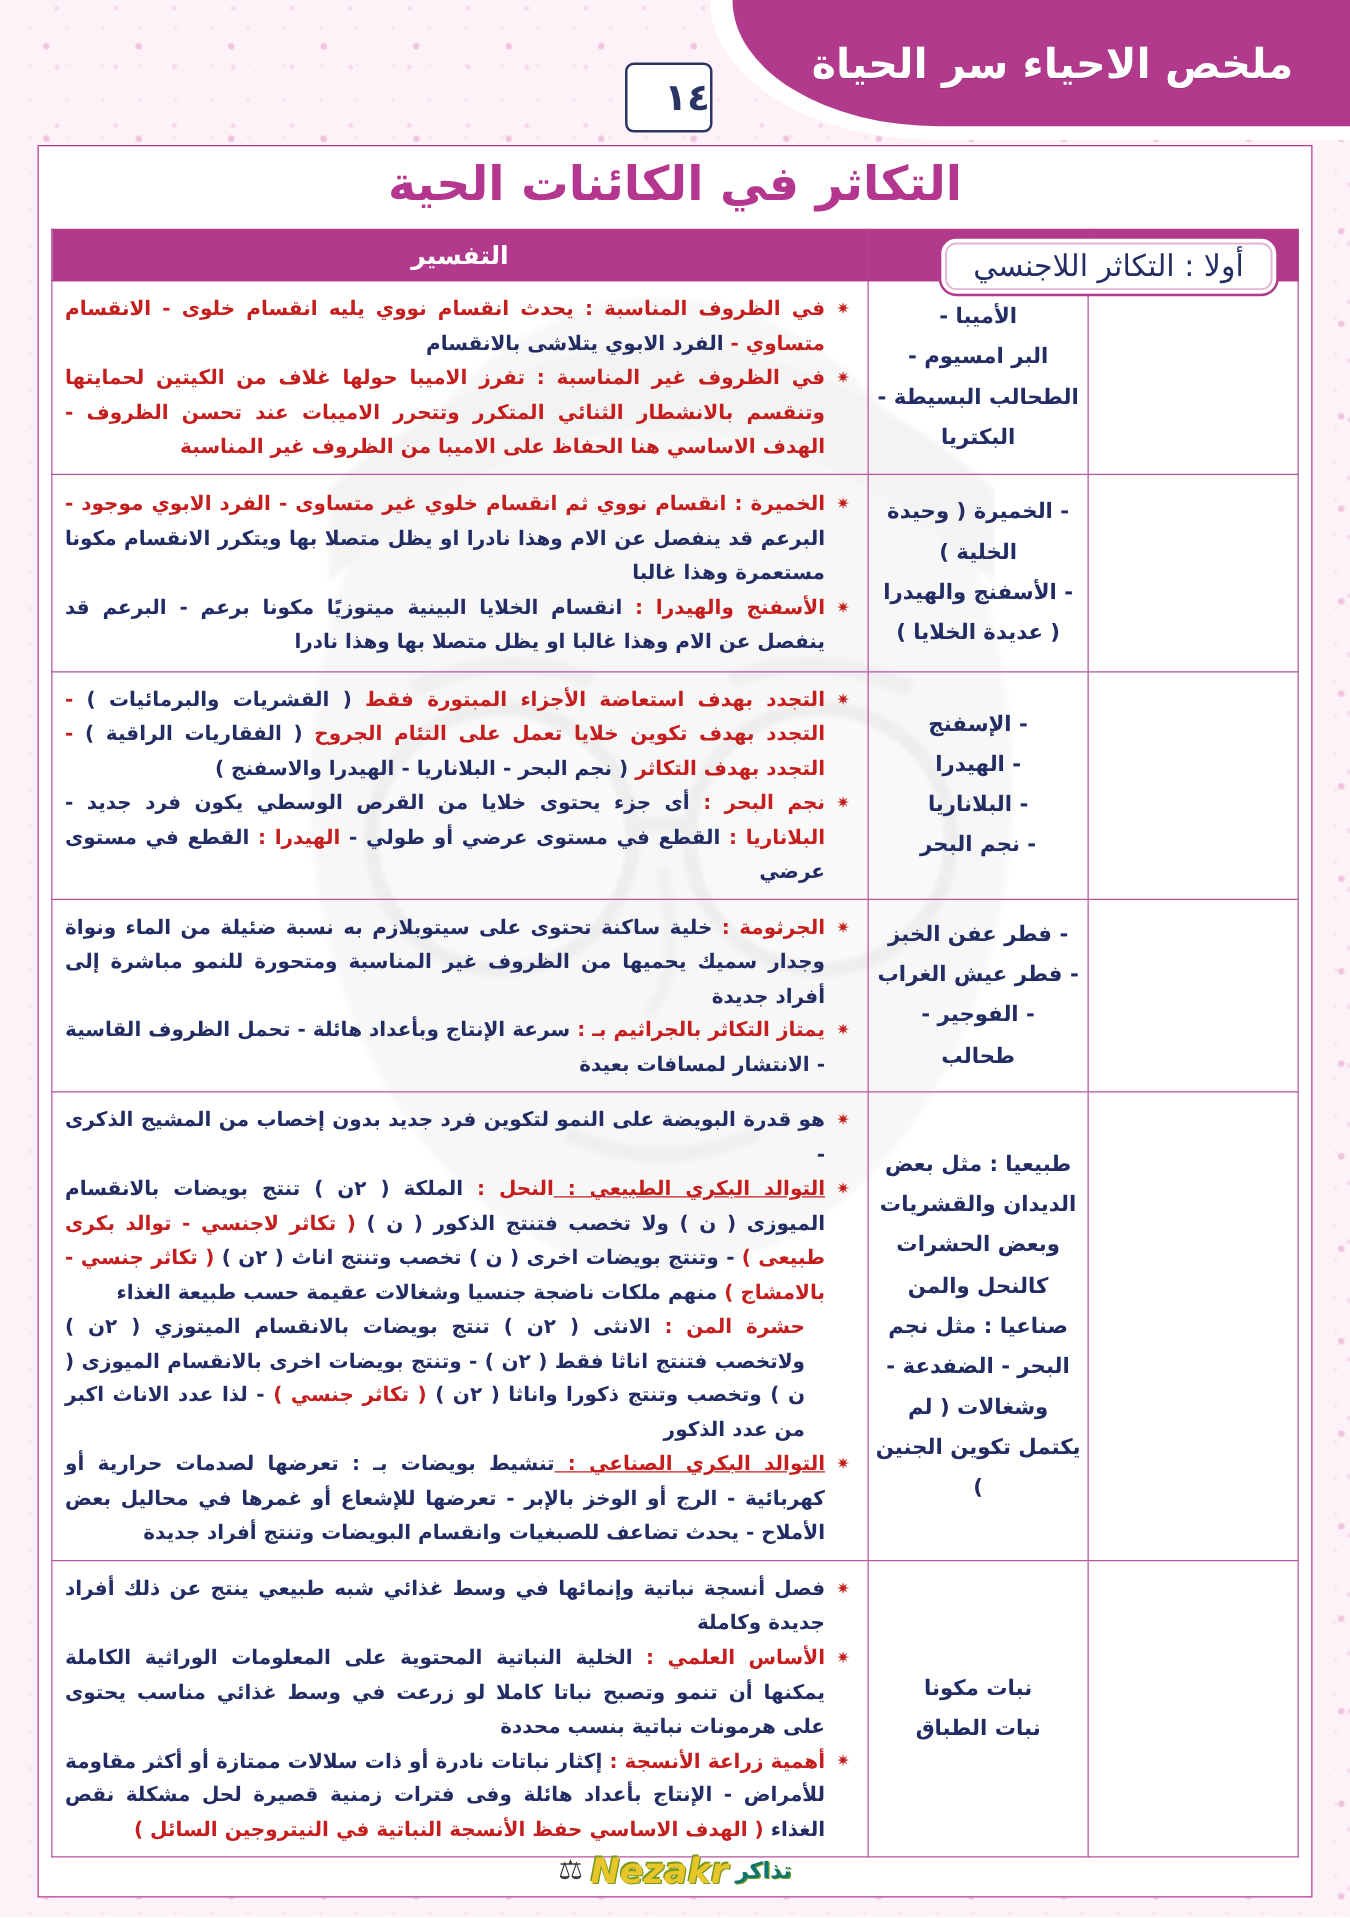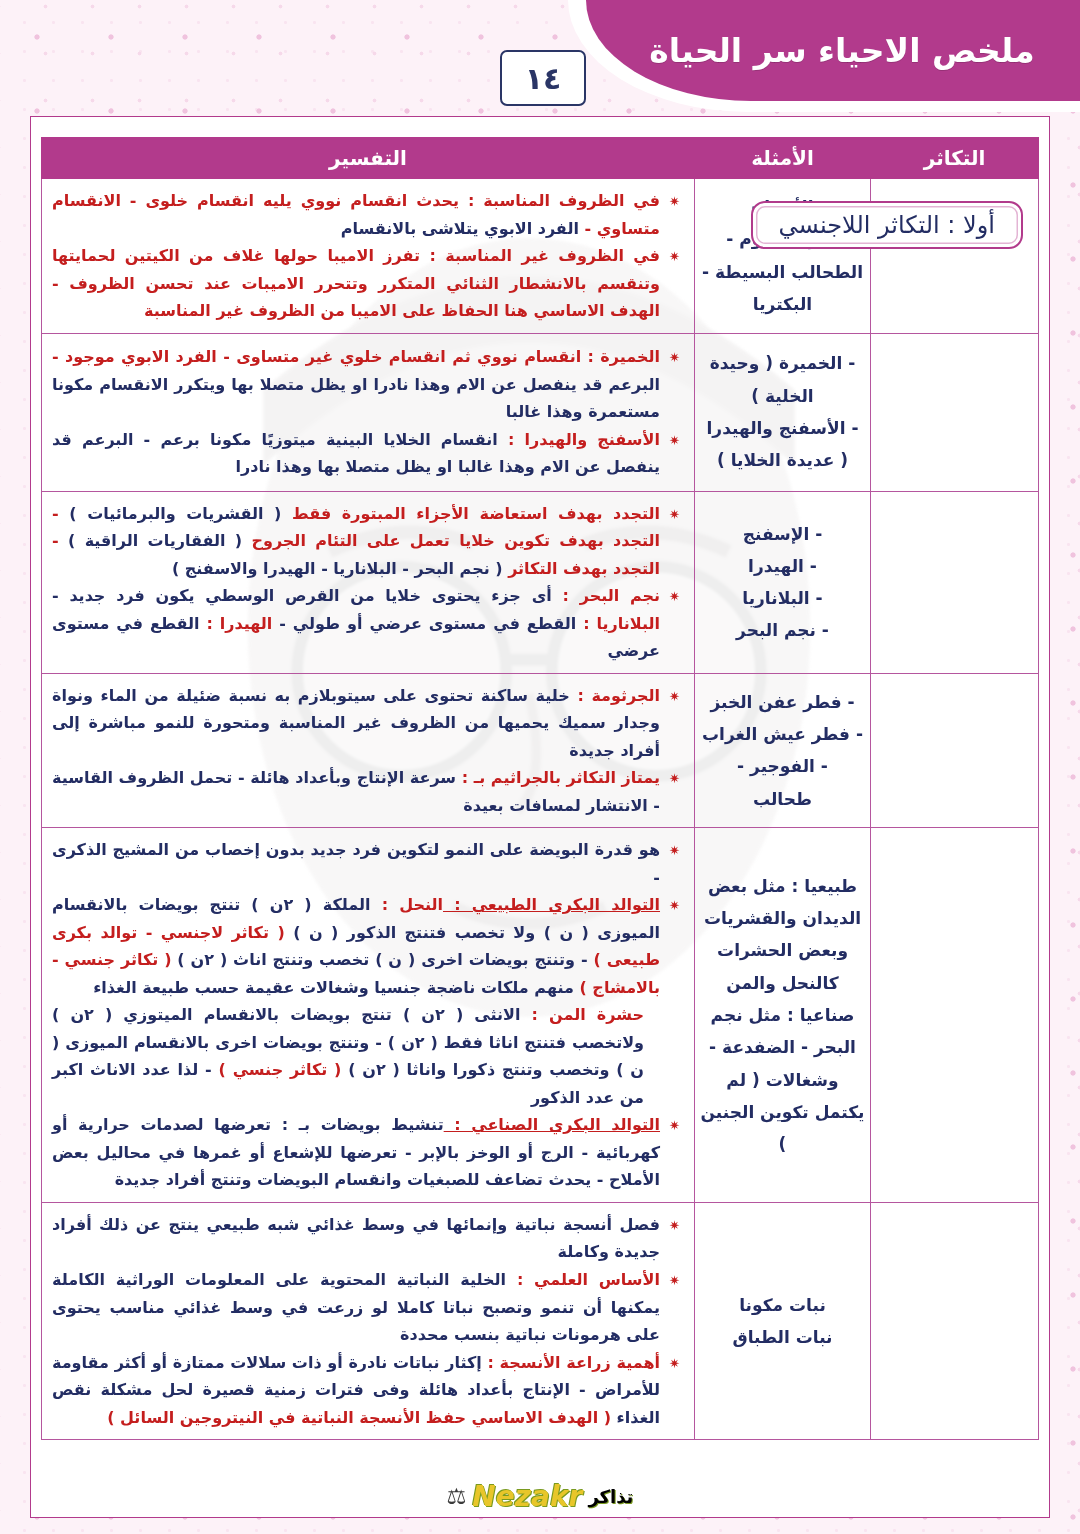--- a/index.html
+++ b/index.html
@@ -26,23 +26,23 @@
   .banner {
     position:absolute; top:0; right:0; width:494px; height:101px;
     background:#b23a8c; border-bottom-left-radius:165px 101px;
     display:flex; align-items:center; justify-content:center; z-index:3;
   }
   .banner-title {
     color:#ffffff; font-size:33px; font-weight:700; letter-spacing:0;
     padding-left:18px; text-shadow:0 1px 0 rgba(0,0,0,.15);
   }
   .page-number-box {
-    position:absolute; top:50px; left:500px; width:86px; height:56px;
+    position:absolute; top:50px; left:500px; width:70px; height:56px;
     background:#ffffff; border:2.5px solid #2a3566; border-radius:7px;
-    display:flex; align-items:center; justify-content:center;
+    display:flex; align-items:center; 
     font-size:30px; font-weight:700; color:#2a3566; z-index:4;
   }
 
   
   .panel {
     position:absolute; left:30px; right:30px; top:116px; bottom:16px;
     background:#ffffff; border:1.6px solid #b23a8c; z-index:1;
     padding:6px 10px; overflow:hidden;
   }
 
@@ -116,21 +116,21 @@
     position:absolute; bottom:4px; left:50%; transform:translateX(-50%);
     z-index:3; display:flex; align-items:center; gap:6px; direction:ltr;
     font-weight:700;
   }
   .scale-icon { font-size:22px; color:#3a3a3a; }
   .wm-latin {
     font-size:28px; color:#e8c62a; font-style:italic;
     text-shadow:1px 1px 0 #7a9a1f, -1px -1px 0 #7a9a1f;
   }
   .wm-arabic {
-    font-size:18px; color:#000000;
+    font-size:18px; color:#0f766e;
     text-shadow:1px 1px 0 #7a9a1f;
   }
 </style>
 </head>
 <body>
 
 <div class="page">
 
   <div class="banner-outline"></div>
   <div class="banner">
@@ -149,20 +149,21 @@
       <circle cx="267" cy="258" r="55" fill="rgba(255,255,255,0.35)" stroke="#8a8a8a" stroke-width="6"></circle>
       <line x1="188" y1="252" x2="212" y2="252" stroke="#8a8a8a" stroke-width="6"></line>
       <path d="M95,195 q38,-18 76,-4" stroke="#9a9393" stroke-width="7" fill="none"></path>
       <path d="M229,191 q38,-14 76,4" stroke="#9a9393" stroke-width="7" fill="none"></path>
       <path d="M200,270 q10,45 -6,62" stroke="#a39b9b" stroke-width="5" fill="none"></path>
       <path d="M160,382 q40,18 80,0" stroke="#9a9393" stroke-width="6" fill="none"></path>
     </svg>
 
     <div class="panel-content">
 
+      <div class="main-title">التكاثر في الكائنات الحية</div>
       <div class="badge">أولا : التكاثر اللاجنسي</div>
 
       <table class="review-table">
         <colgroup>
           <col class="c-type">
           <col class="c-examples">
           <col class="c-explanation">
         </colgroup>
         <thead>
           <tr>

